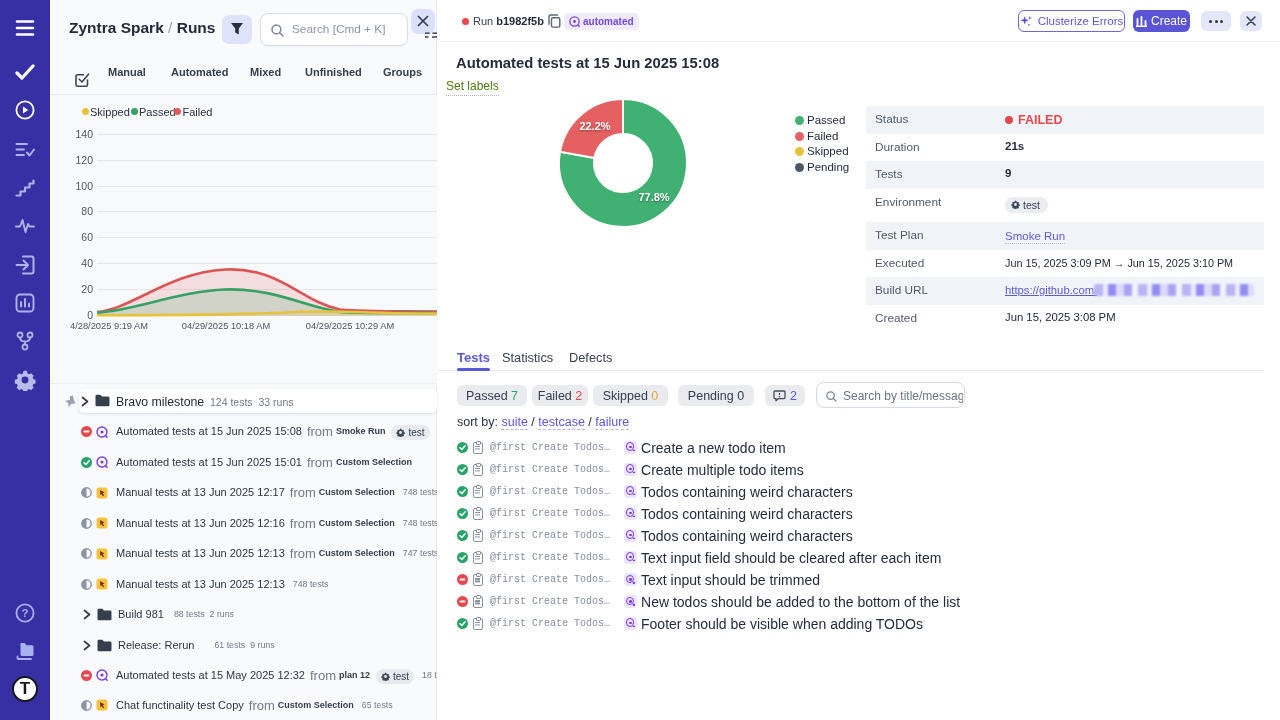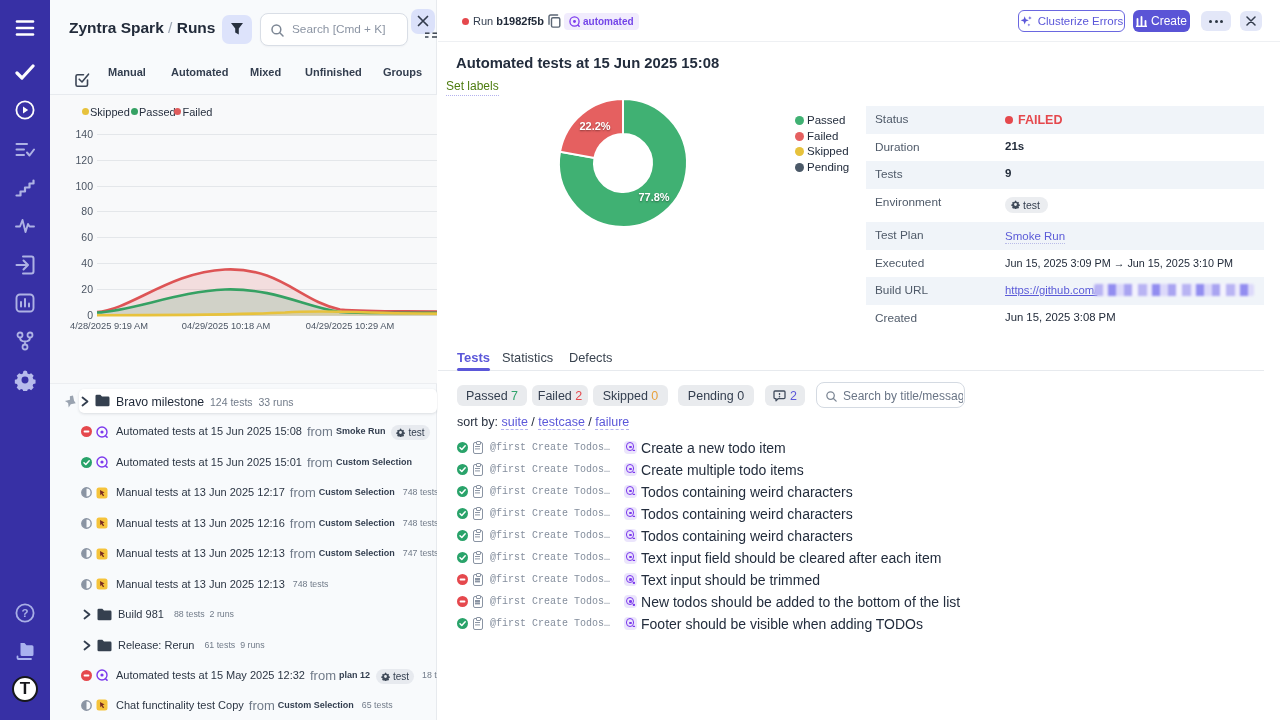--- a/index.html
+++ b/index.html
@@ -293,21 +293,21 @@
     <span class="rcount" style="margin-left:10px">88 tests&nbsp;&nbsp;2 runs</span>
   </div>
   <div class="abs rrow" style="top:638.5px">
     <svg width="8" height="11" viewBox="0 0 8 11" style="margin:1px 3px 0 2px">
         <path d="M1.5 1.5 L6.5 5.5 L1.5 9.5" stroke="#333e4f" stroke-width="1.8" fill="none" stroke-linecap="round" stroke-linejoin="round"></path>
       </svg>
     <svg width="15" height="13" viewBox="0 0 15 13" style="margin-left:3px">
         <path d="M0.5 2 Q0.5 0.7 1.8 0.7 H5.3 L7 2.6 H13.2 Q14.5 2.6 14.5 3.9 V11 Q14.5 12.3 13.2 12.3 H1.8 Q0.5 12.3 0.5 11 Z" fill="#35404f"></path>
       </svg>
     <span class="rtitle" style="margin-left:6px">Release: Rerun</span>
-    <span class="rcount" style="margin-left:10px">61 tests&nbsp;&nbsp;9 runs</span>
+    <span class="rcount" style="margin-left:20px">61 tests&nbsp;&nbsp;9 runs</span>
   </div>
   <div class="abs rrow" style="top:668.5px">
     <svg width="11" height="11" viewBox="0 0 11 11" style="margin-top:1px">
         <circle cx="5.5" cy="5.5" r="5.5" fill="#e5484d"></circle>
         <rect x="2.6" y="4.6" width="5.8" height="1.8" rx="0.9" fill="#fff"></rect>
       </svg>
     <svg width="12" height="12" viewBox="0 0 12 12" style="margin:0.5px 0 0 4px">
         <circle cx="6" cy="6" r="5" stroke="#7c3aed" stroke-width="1.4" fill="none"></circle>
         <circle cx="6" cy="6" r="1.6" fill="#7c3aed"></circle>
         <path d="M9.5 9.8 L11.6 11.6" stroke="#7c3aed" stroke-width="1.6"></path>

